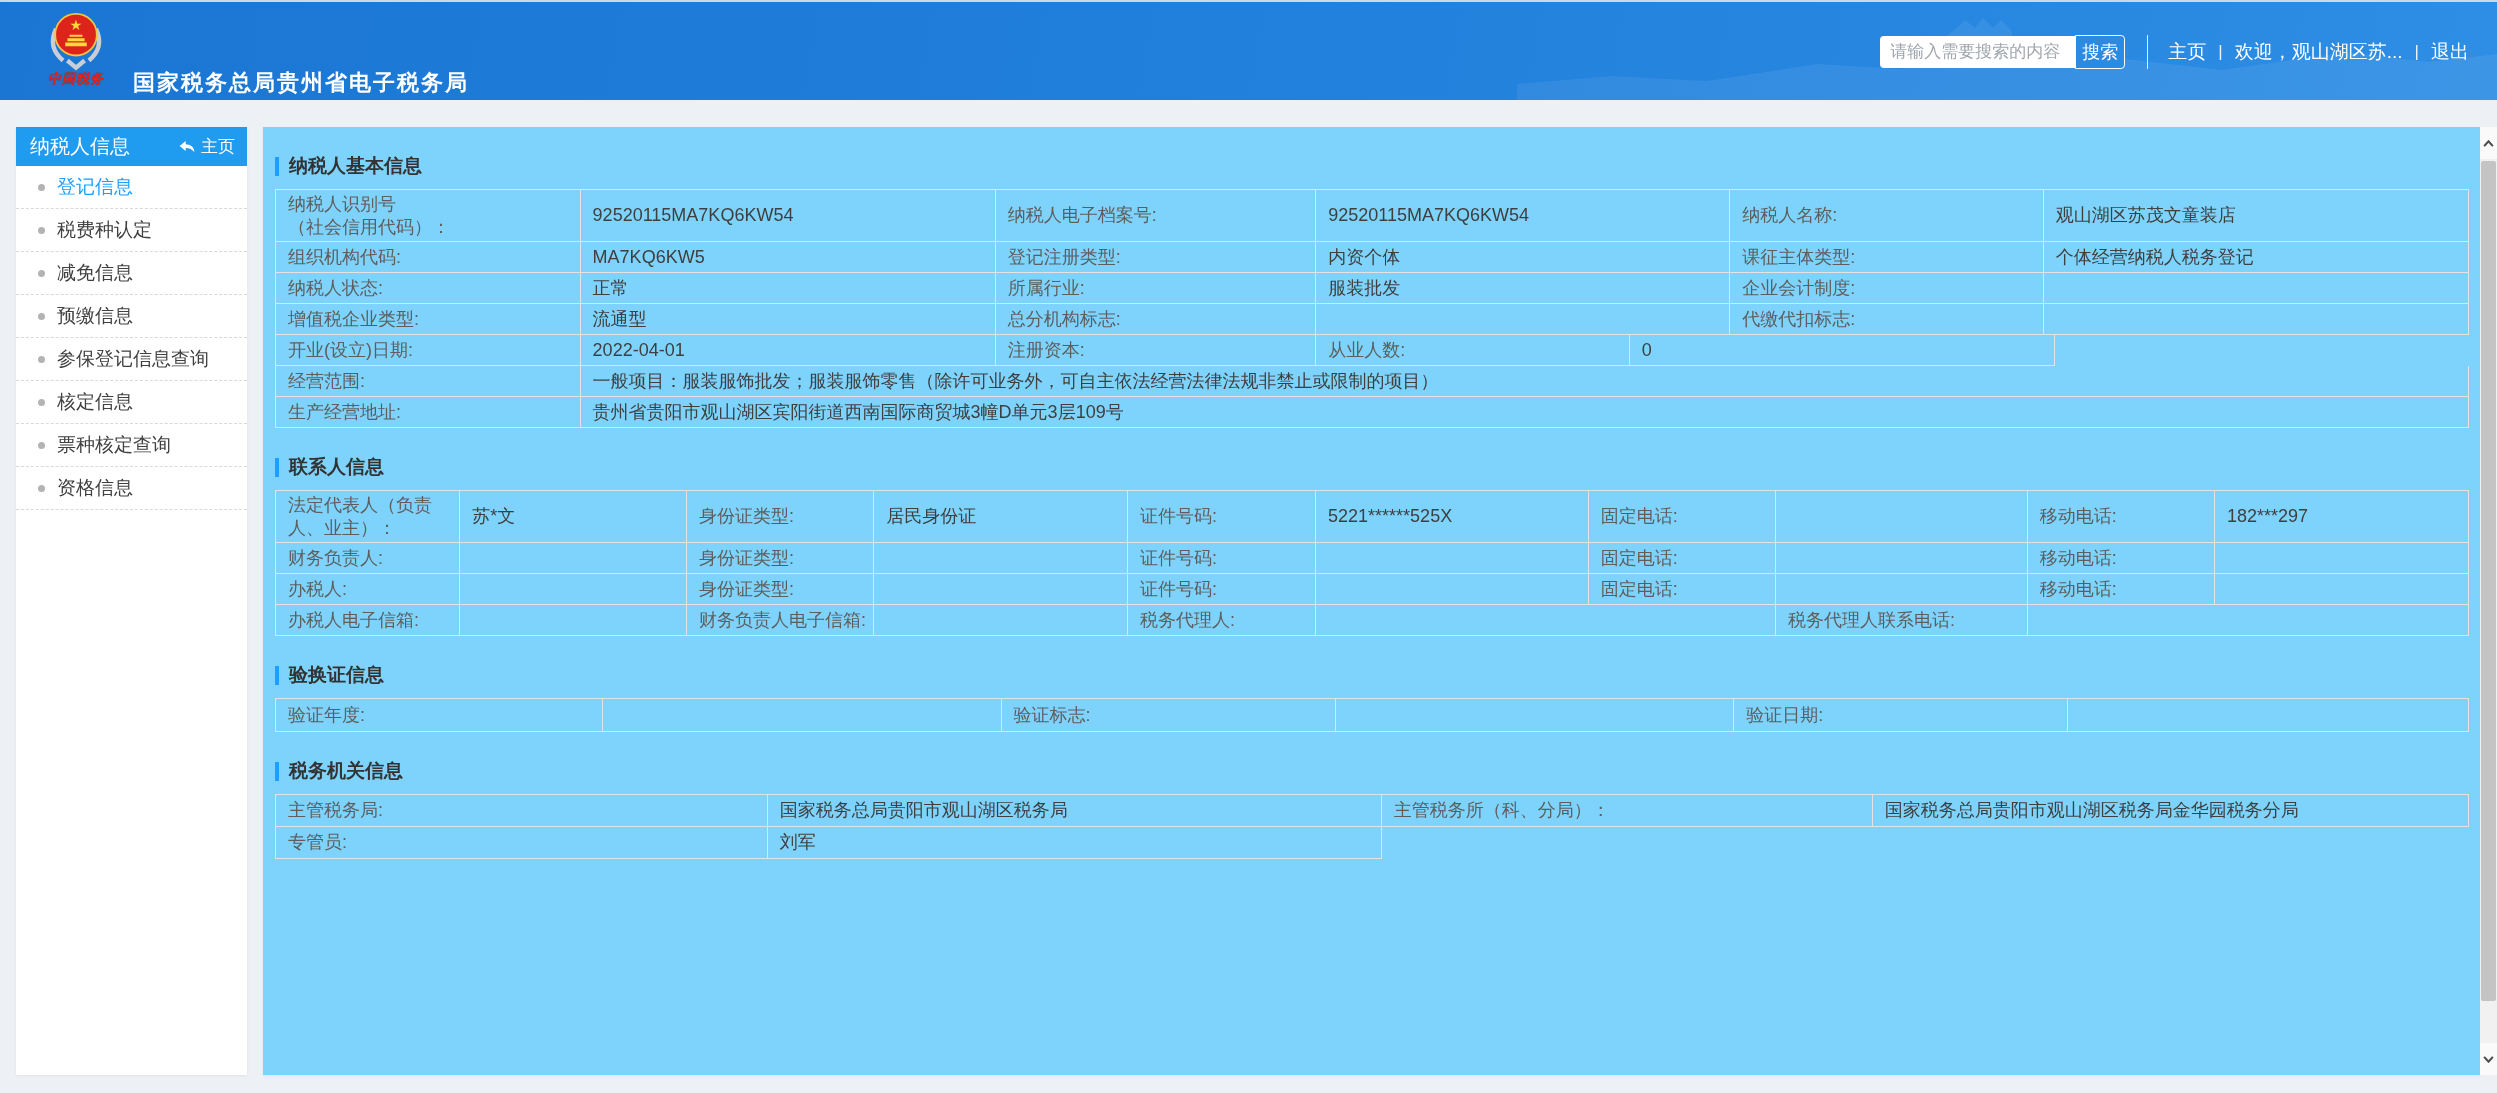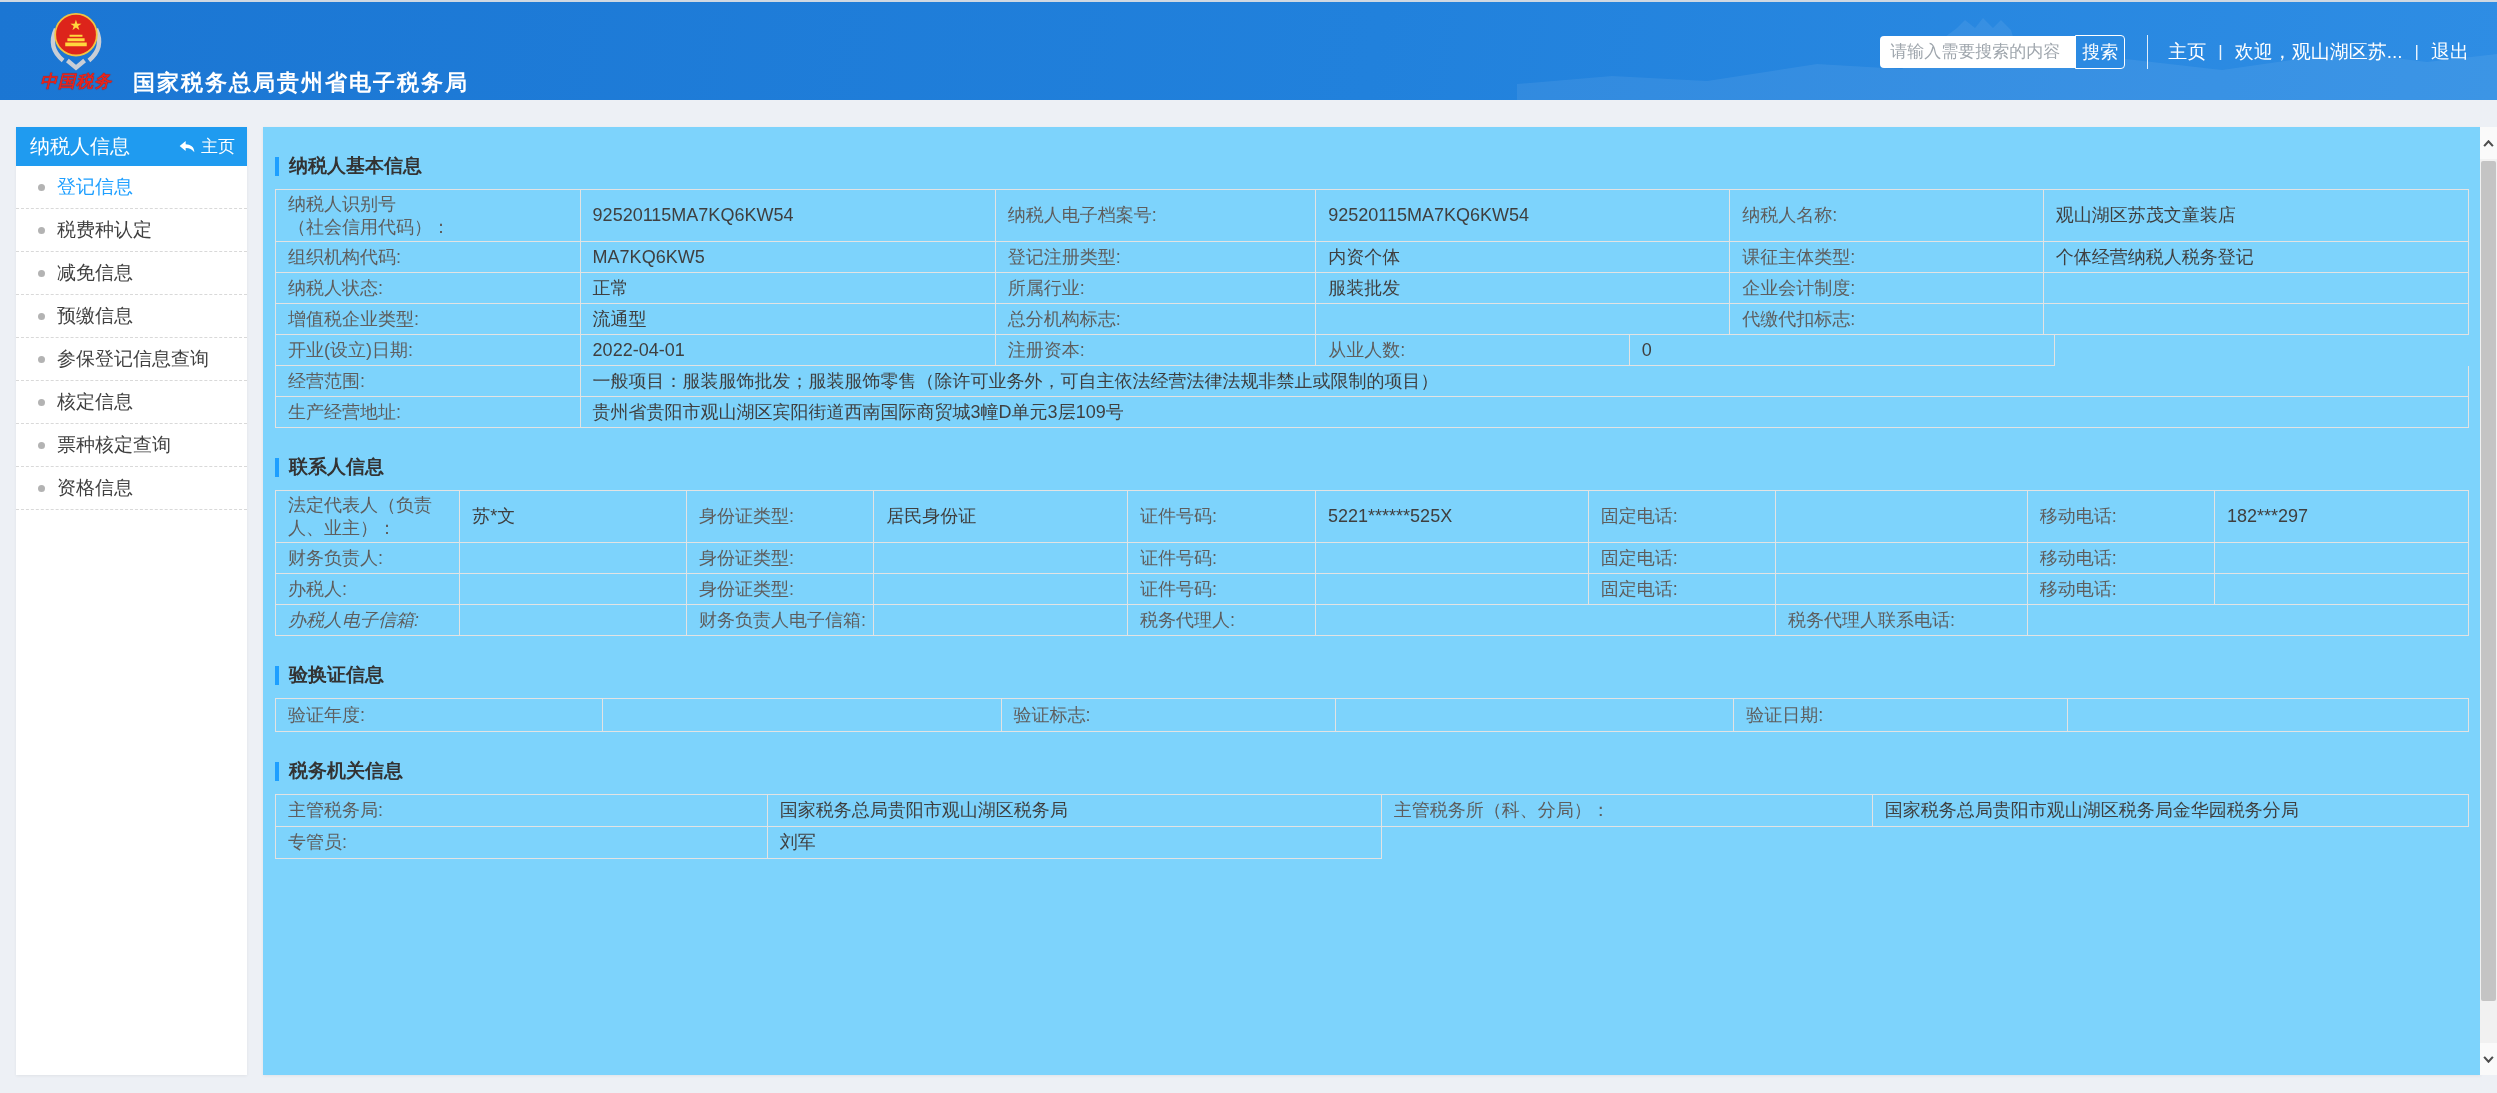--- a/index.html
+++ b/index.html
@@ -6,21 +6,21 @@
   html,body { width:2497px; height:1093px; overflow:hidden;
     font-family:"Liberation Sans","DejaVu Sans",sans-serif; background:#edf0f5; }
 
   
   .hdr { position:absolute; left:0; top:0; width:2497px; height:100px;
     background:linear-gradient(100deg,#1b76d3 0%,#2181dc 55%,#2e8de4 100%);
     border-top:2px solid #cfd8e2; }
   .gw { position:absolute; right:0; bottom:0; width:980px; height:96px; }
   .logo { position:absolute; left:28px; top:4px; width:96px; height:94px; text-align:center; }
   .logo-cn { font-family:Liberation Serif, serif; font-style:italic; font-weight:bold;
-    color:#e6251d; font-size:17px; letter-spacing:1px; margin-top:-6px;
+    color:#e6251d; font-size:13px; letter-spacing:1px; margin-top:-6px;
     text-shadow:0 0 1px #8c1510; }
   .hdr h1 { position:absolute; left:133px; top:0; height:100px; line-height:100px;
     color:#fff; font-size:22px; font-weight:bold; letter-spacing:2px;margin-top:31px; }
   .hdr-right { position:absolute; right:28px; top:0; height:100px;
     display:flex; align-items:center; }
   .search-input { width:196px; height:32px; border:none; border-radius:4px 0 0 4px;
     padding:0 10px; font-size:17px; color:#333; outline:none; }
   .search-input::placeholder { color:#9fa6ad; }
   .search-btn { width:50px; height:34px; background:#2b8ae2; color:#fff; font-size:18px;
     border:1px solid #fff; border-radius:0 4px 4px 0; cursor:pointer; margin-left:-1px; }
@@ -242,21 +242,21 @@
             <div class="tcell label" style="width: 8.53%;">身份证类型:</div>
             <div class="tcell value" style="width: 11.57%;"></div>
             <div class="tcell label" style="width: 8.57%;">证件号码:</div>
             <div class="tcell value" style="width: 12.43%;"></div>
             <div class="tcell label" style="width: 8.53%;">固定电话:</div>
             <div class="tcell value" style="width: 11.48%;"></div>
             <div class="tcell label" style="width: 8.53%;">移动电话:</div>
             <div class="tcell value" style="width: 11.58%;"></div>
           </div>
           <div class="trow">
-            <div class="tcell label" style="width: 8.44%; font-style: italic;">办税人电子信箱:</div>
+            <div class="tcell label" style="width: 8.44%;">办税人电子信箱:</div>
             <div class="tcell value" style="width: 10.34%;"></div>
             <div class="tcell label" style="width: 8.53%;">财务负责人电子信箱:</div>
             <div class="tcell value" style="width: 11.57%;"></div>
             <div class="tcell label" style="width: 8.57%;">税务代理人:</div>
             <div class="tcell value" style="width: 20.96%;"></div>
             <div class="tcell label" style="width: 11.48%;">税务代理人联系电话:</div>
             <div class="tcell value" style="width: 20.11%;"></div>
           </div>
         </div>
     </section>

